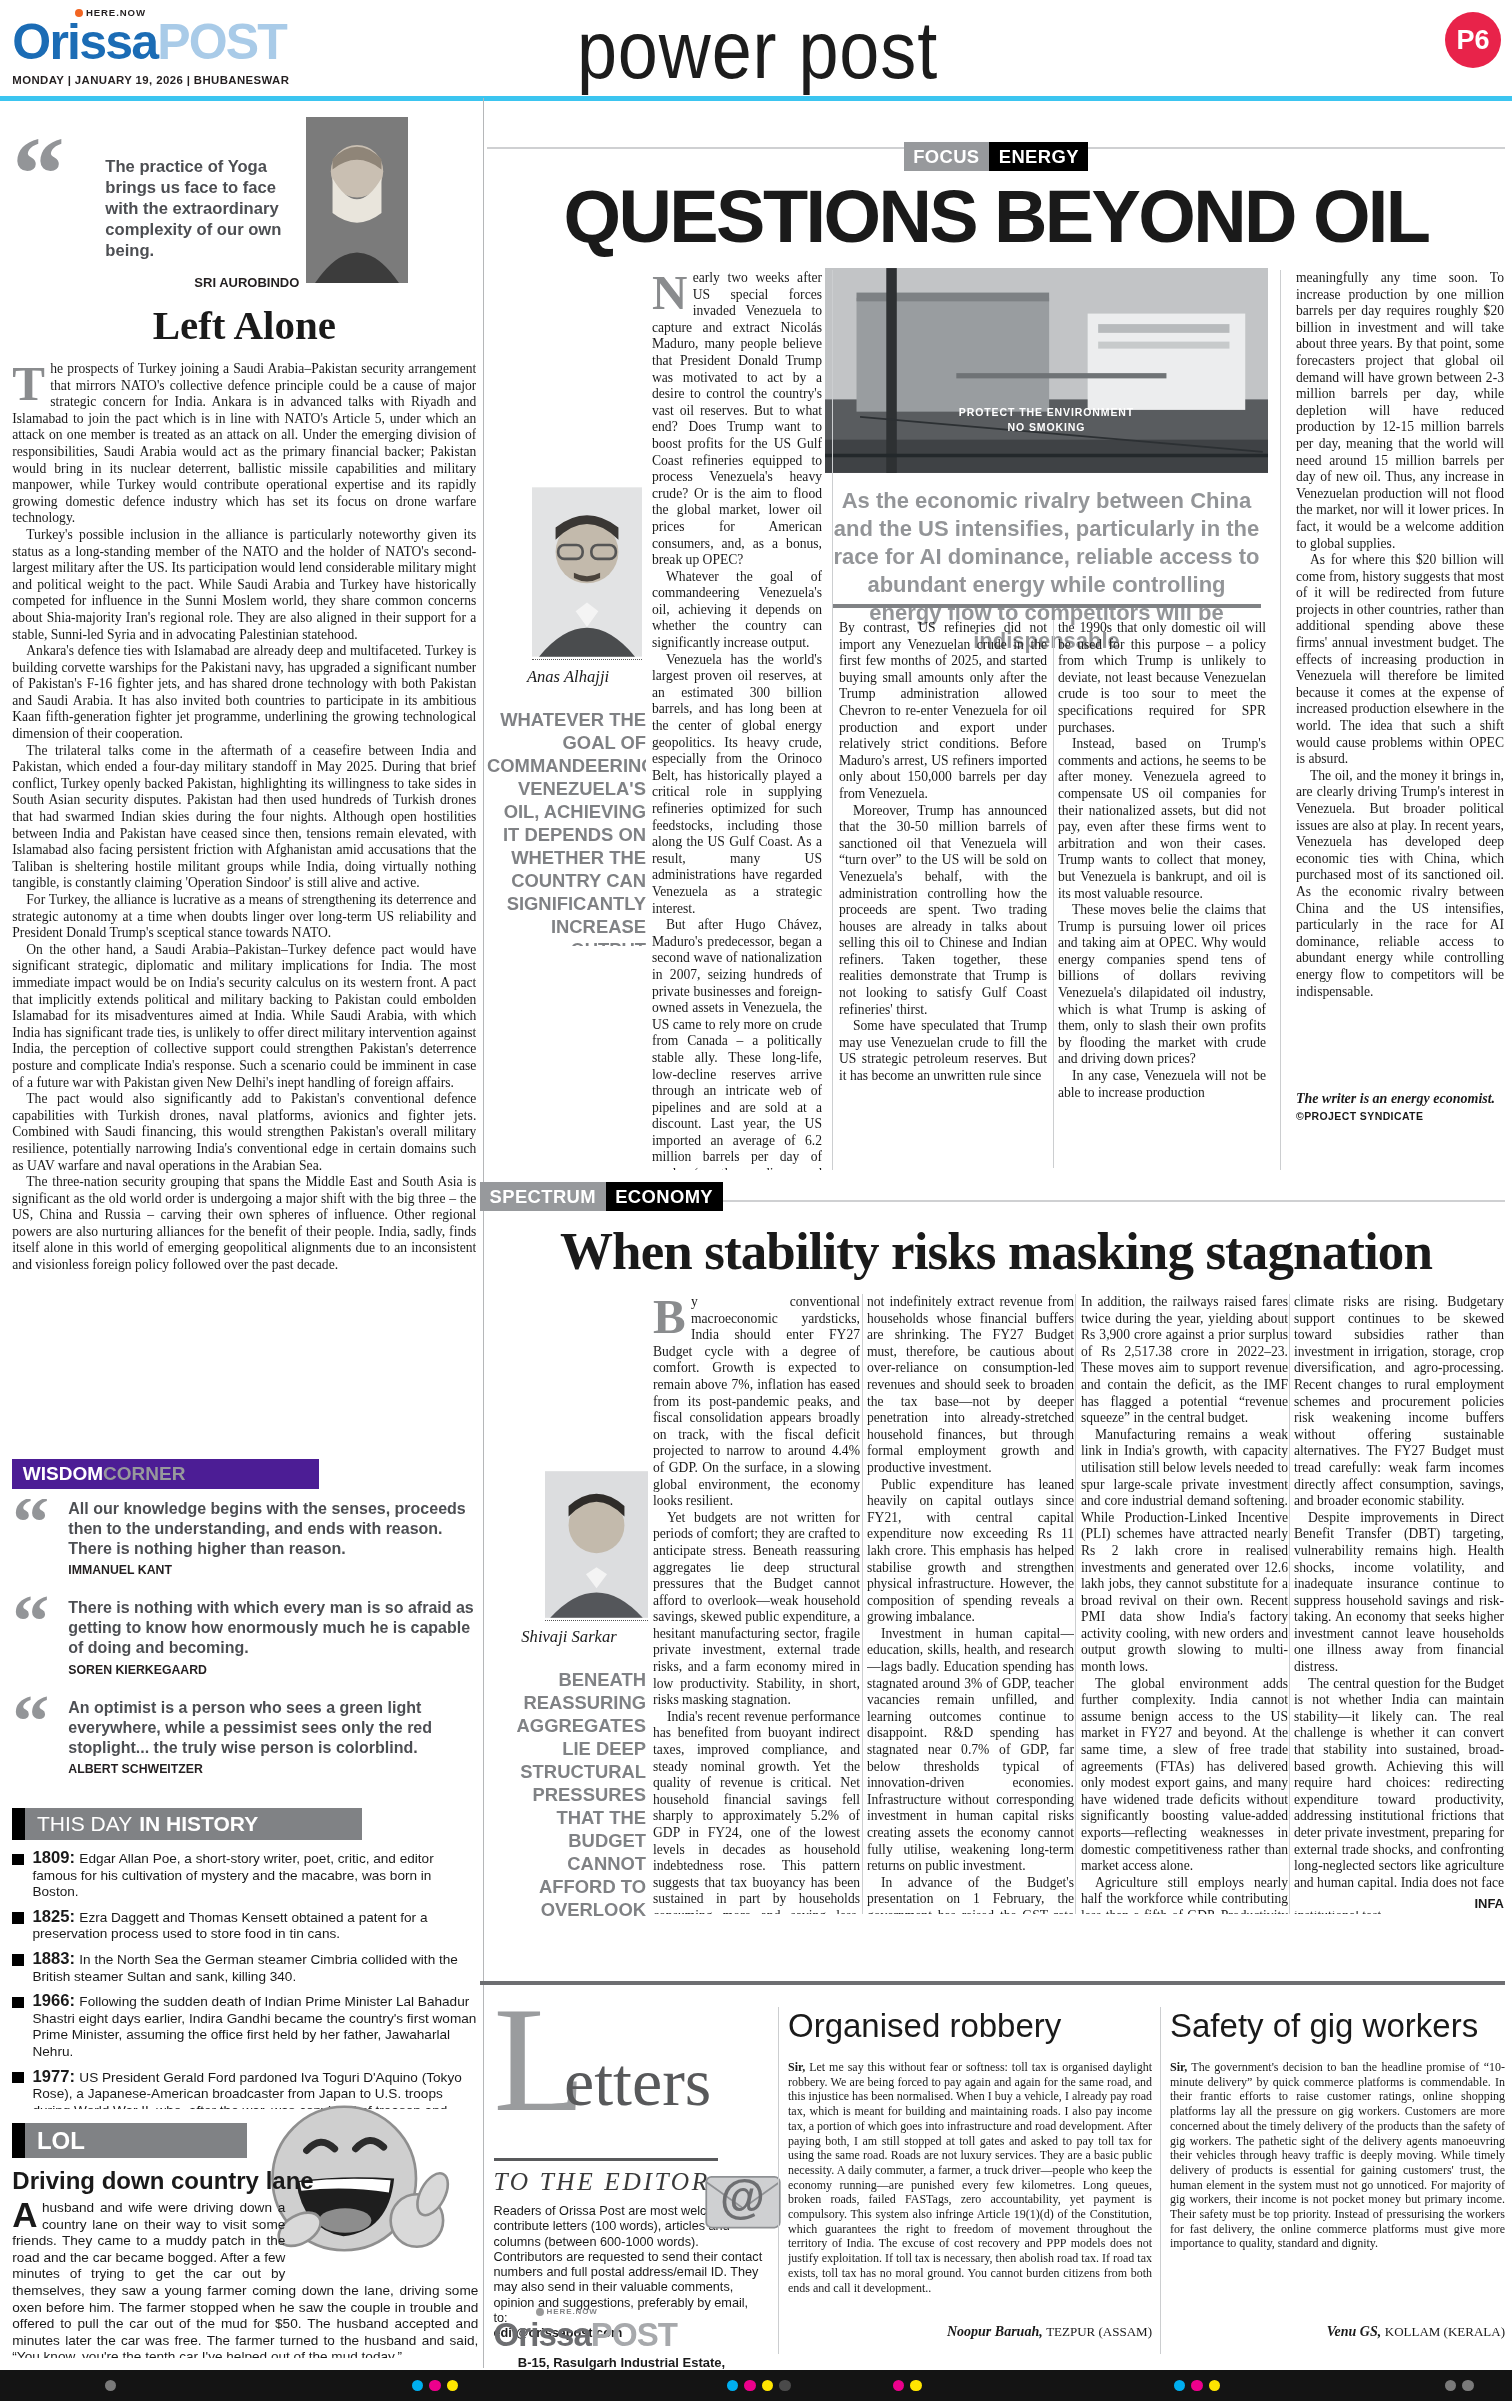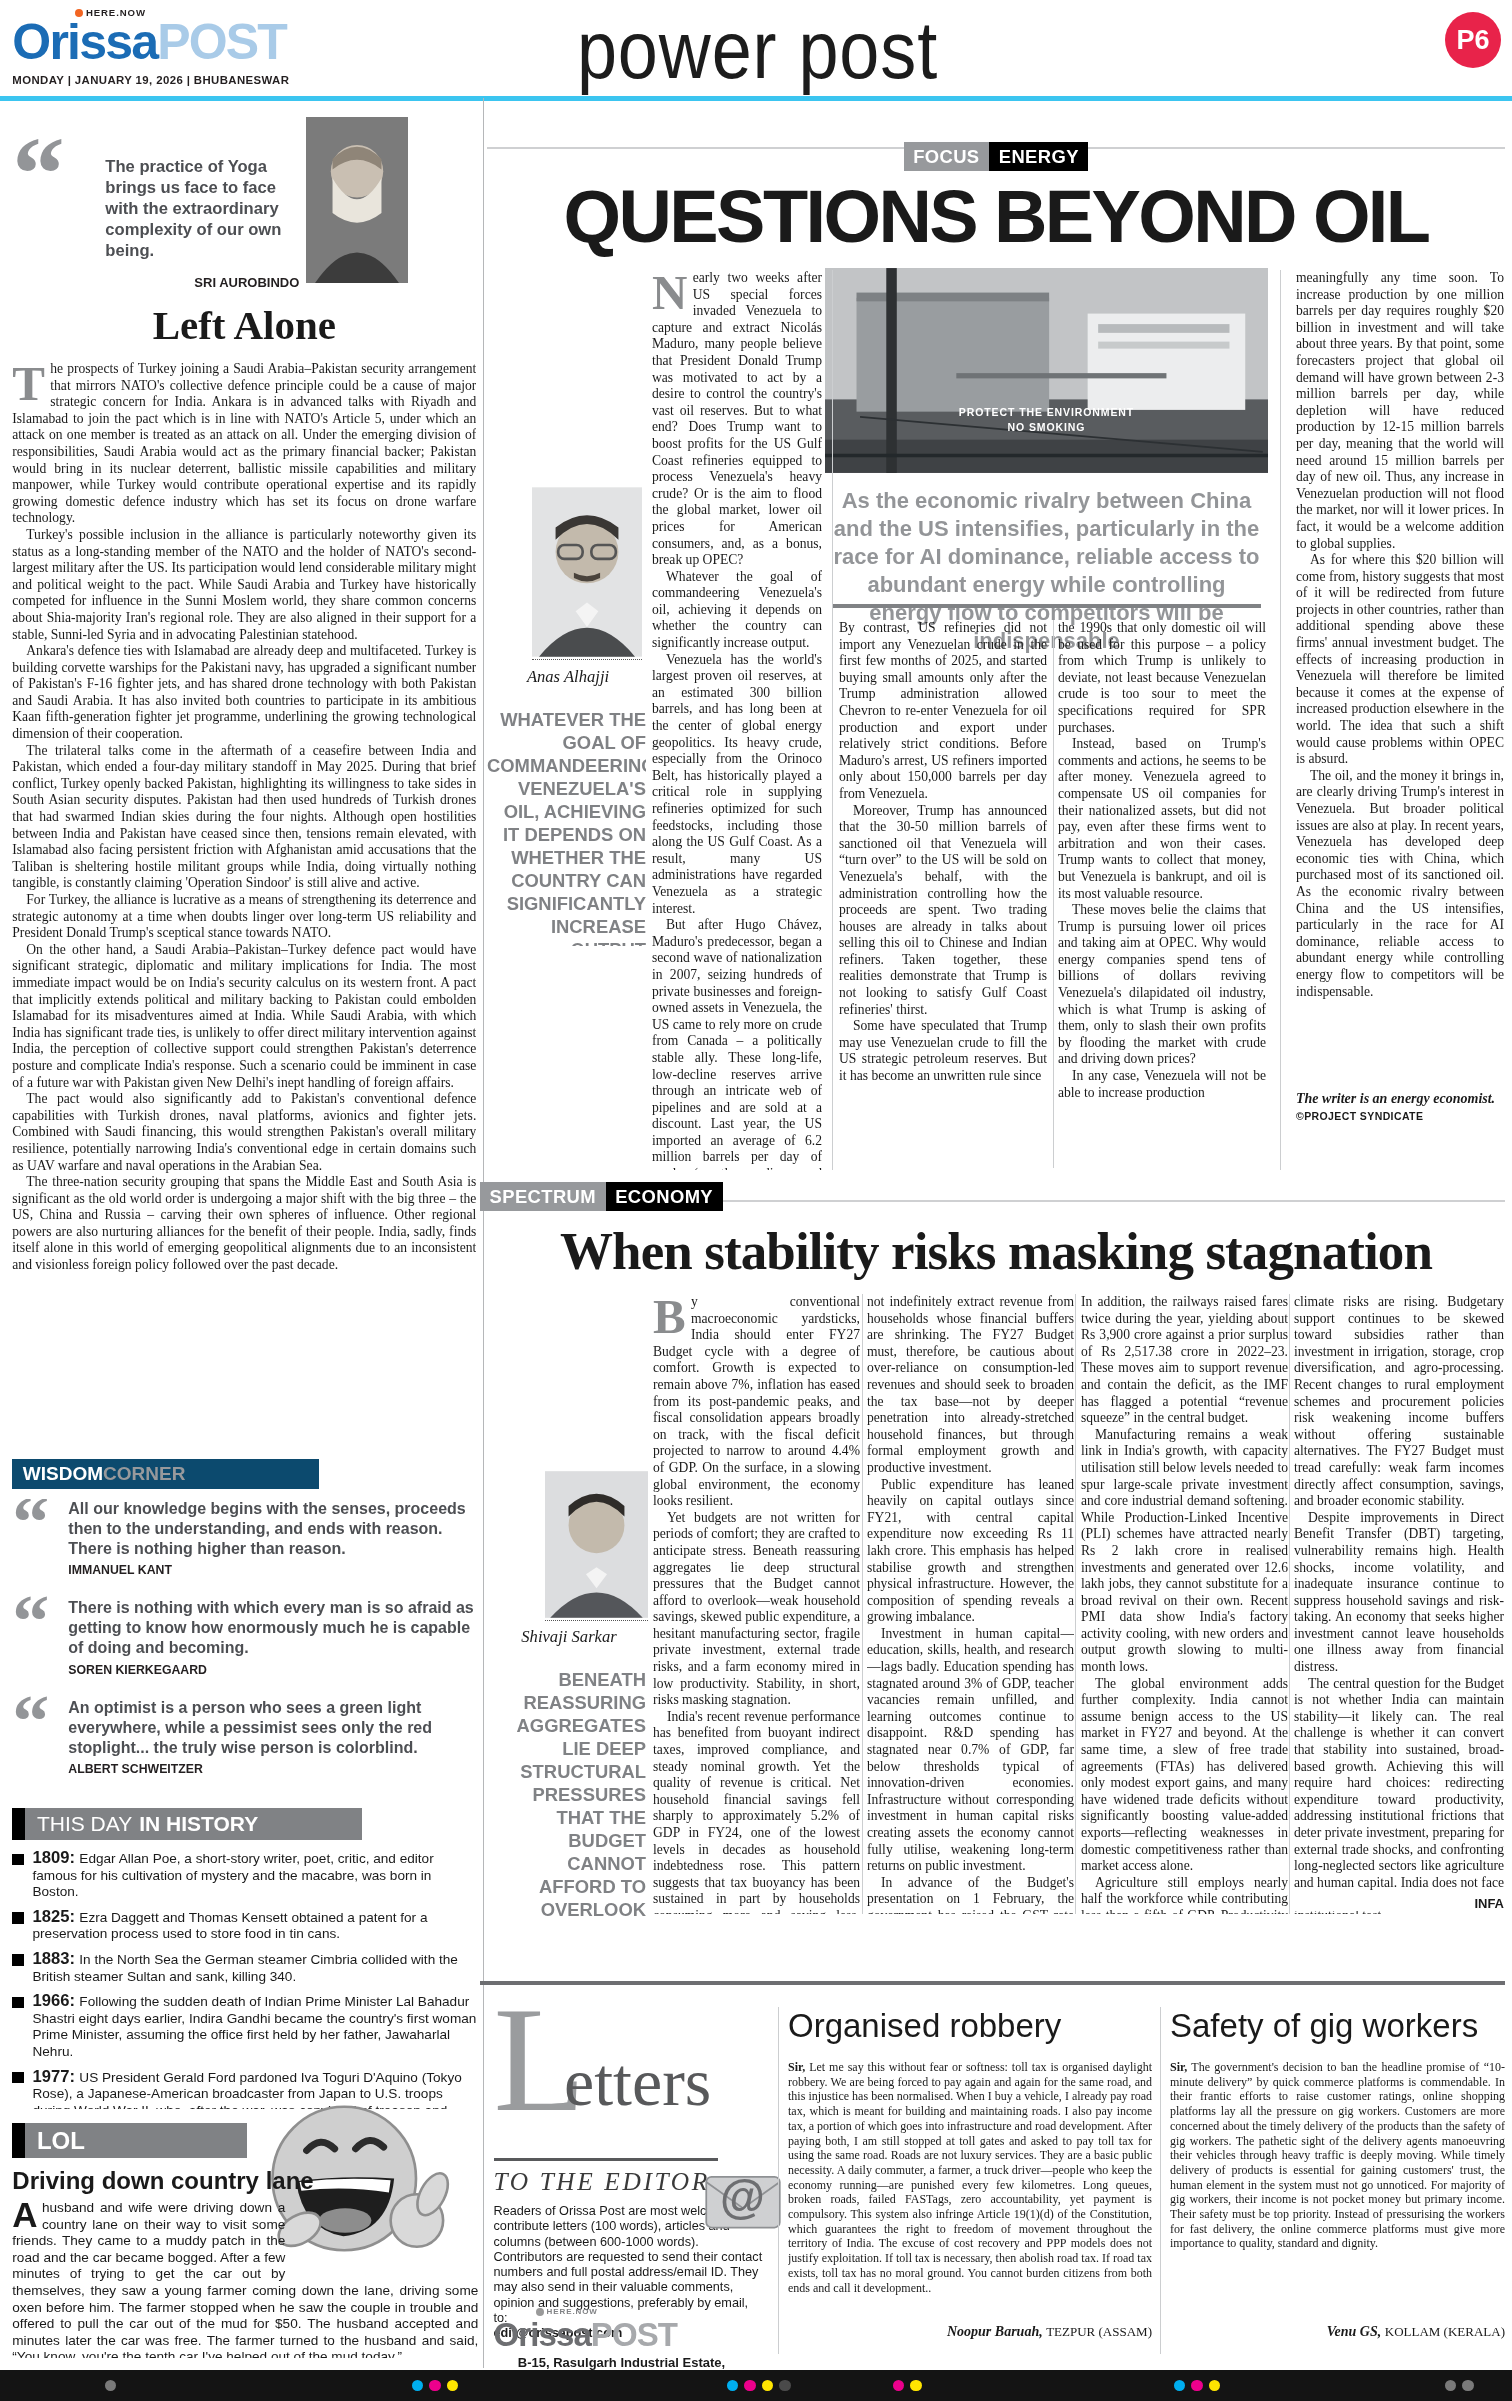--- a/index.html
+++ b/index.html
@@ -34,21 +34,21 @@
            font-family:"Liberation Sans",sans-serif;font-weight:bold;font-size:13px;color:#231f20}
   #qphoto{position:absolute;left:294px;top:5.3px;width:102px;height:166px;background:#7a7a7a;overflow:hidden}
 
   #lt-title{left:12.3px;top:301px;width:464px;text-align:center;font-size:41px;font-weight:bold}
   #lt-body{left:12.3px;top:361px;width:464px;height:1091px}
   .body15{font-size:13.6px;line-height:16.6px}
   .col p{margin:0}
   .col p + p{text-indent:14px}
   .dropcap{float:left;font-size:49px;line-height:39px;padding:2.6px 5.3px 0 0;color:#8a8c8e;font-weight:bold}
 
-  #wis-bar{left:12.3px;top:1459px;width:307px;height:30px;background:#0c4a6e;color:#fff;display:flex;align-items:center;
+  #wis-bar{left:12.3px;top:1459px;width:307px;height:30px;background:#4c1d95;color:#fff;display:flex;align-items:center;
            font-family:"Liberation Sans",sans-serif;font-size:19px;font-weight:bold;padding-left:10.5px;box-sizing:border-box}
   #wis-bar .t2{color:#97999c;margin-left:0}
   #wis-list{left:12.3px;top:1499px;width:464px;height:301px}
   .wq{position:relative;padding-left:56px;margin-bottom:21px}
   .wq-mark{position:absolute;left:0;top:-7px;font-size:74px;line-height:61px;color:#939598;font-weight:bold;
            font-family:"Liberation Serif",serif}
   .wq-t{font-family:"Liberation Sans",sans-serif;font-weight:bold;font-size:16px;line-height:20px;color:#4d4f53}
   .wq-a{text-align:left;font-family:"Liberation Sans",sans-serif;font-weight:bold;font-size:12.3px;color:#231f20;margin-top:4.4px}
 
   #his-bar{left:12.3px;top:1808px;width:350px;height:32px;display:flex}

